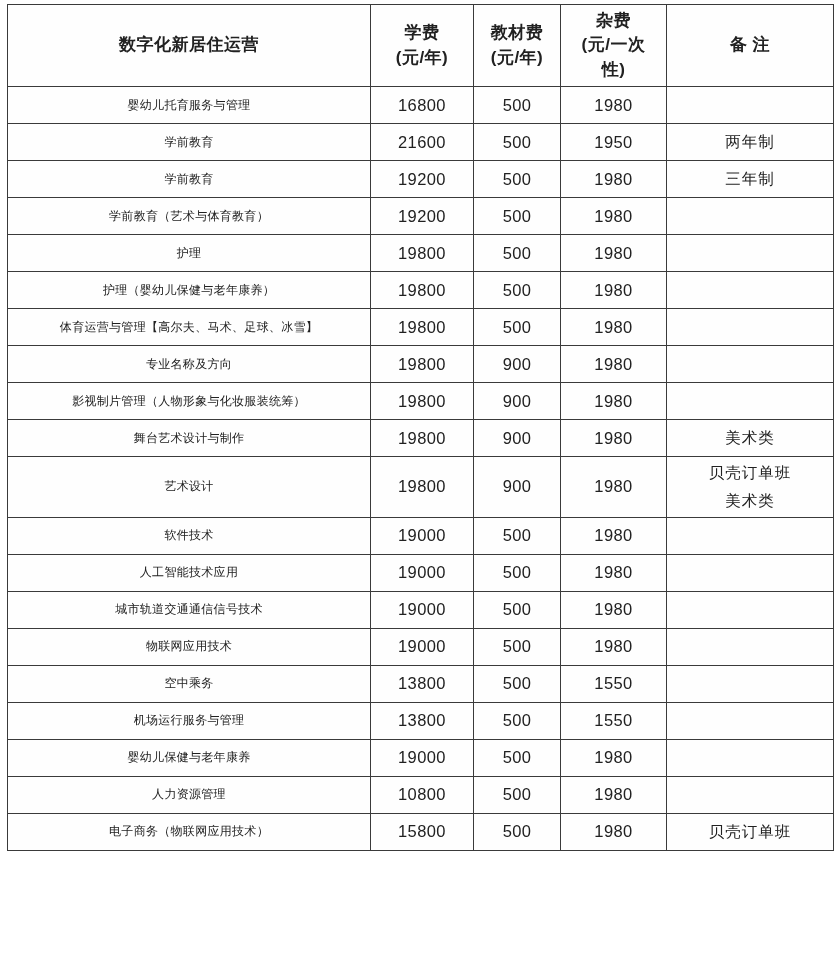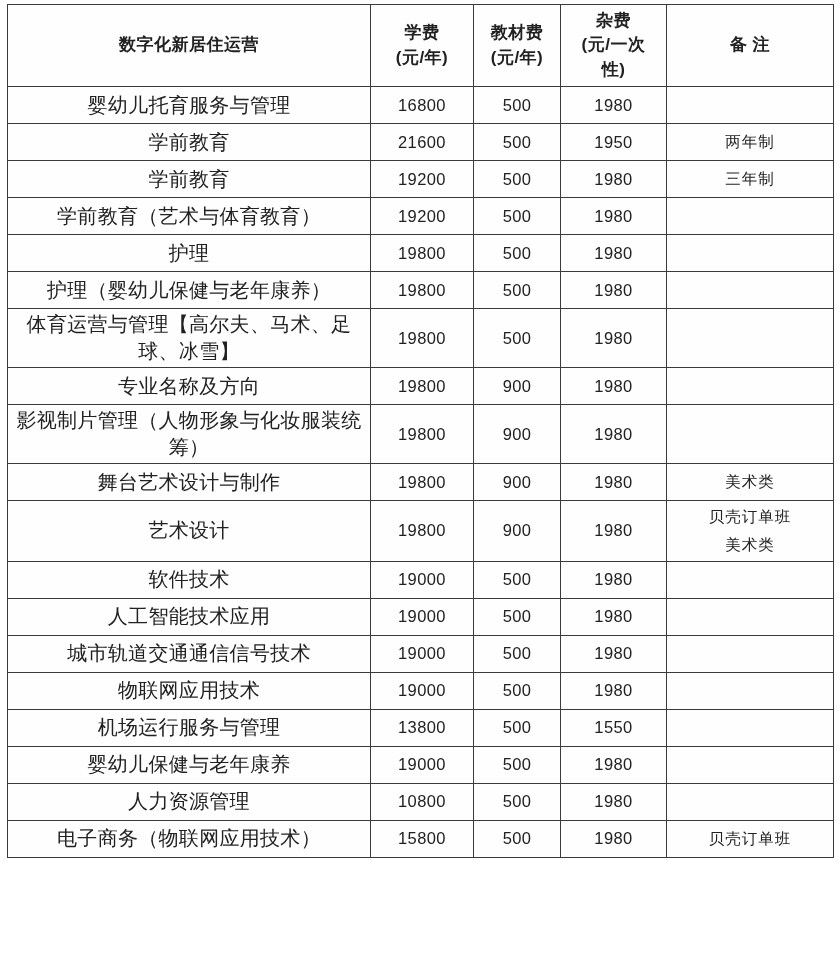--- a/index.html
+++ b/index.html
@@ -28,21 +28,21 @@
   }
   .fee-table thead tr { height: 82px; }
   .fee-table thead th {
     font-size: 17px;
     font-weight: bold;
     line-height: 1.45;
     letter-spacing: 0.5px;
   }
   .fee-table tbody tr { height: 37px; }
   .fee-table tbody tr.tall { height: 58px; }
-  .fee-table td.major-cell   { font-size: 20px; letter-spacing: 0.3px; text-align: center; }
+  .fee-table td.major-cell   { font-size: 12px; letter-spacing: 0.3px; text-align: center; }
   .fee-table td.num-cell     { font-size: 16.5px; letter-spacing: 0.4px; }
   .fee-table td.remark-cell  { font-size: 15.5px; line-height: 1.8; letter-spacing: 1px; }
 </style>
 </head>
 <body>
 
 <table class="fee-table">
   <colgroup>
     <col style="width:363px">
     <col style="width:103px">
@@ -164,20 +164,27 @@
     <td class="remark-cell"></td>
   </tr>
       <tr>
     <td class="major-cell">物联网应用技术</td>
     <td class="num-cell">19000</td>
     <td class="num-cell">500</td>
     <td class="num-cell">1980</td>
     <td class="remark-cell"></td>
   </tr>
       <tr>
+    <td class="major-cell">空中乘务</td>
+    <td class="num-cell">13800</td>
+    <td class="num-cell">500</td>
+    <td class="num-cell">1550</td>
+    <td class="remark-cell"></td>
+  </tr>
+      <tr>
     <td class="major-cell">机场运行服务与管理</td>
     <td class="num-cell">13800</td>
     <td class="num-cell">500</td>
     <td class="num-cell">1550</td>
     <td class="remark-cell"></td>
   </tr>
       <tr>
     <td class="major-cell">婴幼儿保健与老年康养</td>
     <td class="num-cell">19000</td>
     <td class="num-cell">500</td>

